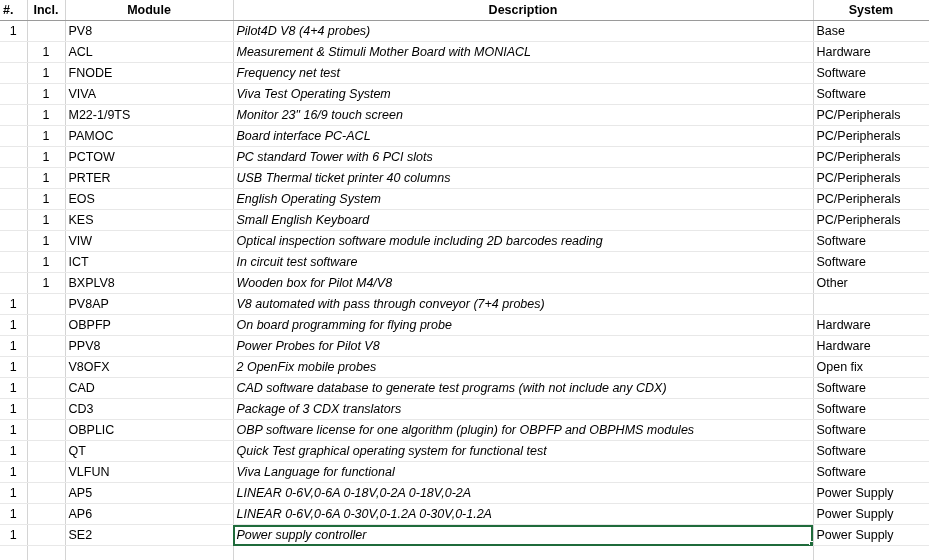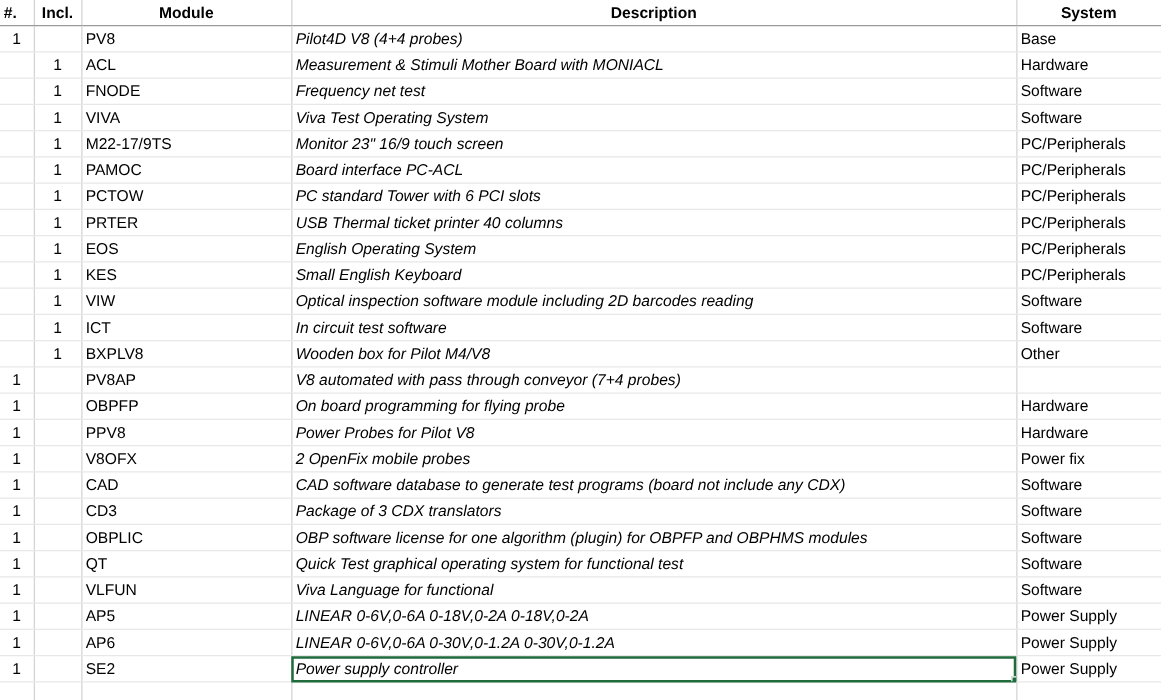--- a/index.html
+++ b/index.html
@@ -114,21 +114,21 @@
       <tr>
         <td class="num-col"></td>
         <td class="incl-col">1</td>
         <td>VIVA</td>
         <td class="desc-col">Viva Test Operating System</td>
         <td>Software</td>
       </tr>
       <tr>
         <td class="num-col"></td>
         <td class="incl-col">1</td>
-        <td>M22-17/9TS</td>
+        <td>M22-1/9TS</td>
         <td class="desc-col"> Monitor 23" 16/9 touch screen</td>
         <td>PC/Peripherals</td>
       </tr>
       <tr>
         <td class="num-col"></td>
         <td class="incl-col">1</td>
         <td>PAMOC</td>
         <td class="desc-col">Board interface PC-ACL</td>
         <td>PC/Peripherals</td>
       </tr>
@@ -200,27 +200,27 @@
         <td class="incl-col"></td>
         <td>PPV8</td>
         <td class="desc-col">Power Probes for Pilot V8</td>
         <td>Hardware</td>
       </tr>
       <tr>
         <td class="num-col">1</td>
         <td class="incl-col"></td>
         <td>V8OFX</td>
         <td class="desc-col">2 OpenFix mobile probes</td>
-        <td>Power fix</td>
+        <td>Open fix</td>
       </tr>
       <tr>
         <td class="num-col">1</td>
         <td class="incl-col"></td>
         <td>CAD</td>
-        <td class="desc-col">CAD software database to generate test programs (board not include any CDX)</td>
+        <td class="desc-col">CAD software database to generate test programs (with not include any CDX)</td>
         <td>Software</td>
       </tr>
       <tr>
         <td class="num-col">1</td>
         <td class="incl-col"></td>
         <td>CD3</td>
         <td class="desc-col">Package of 3 CDX translators</td>
         <td>Software</td>
       </tr>
       <tr>

